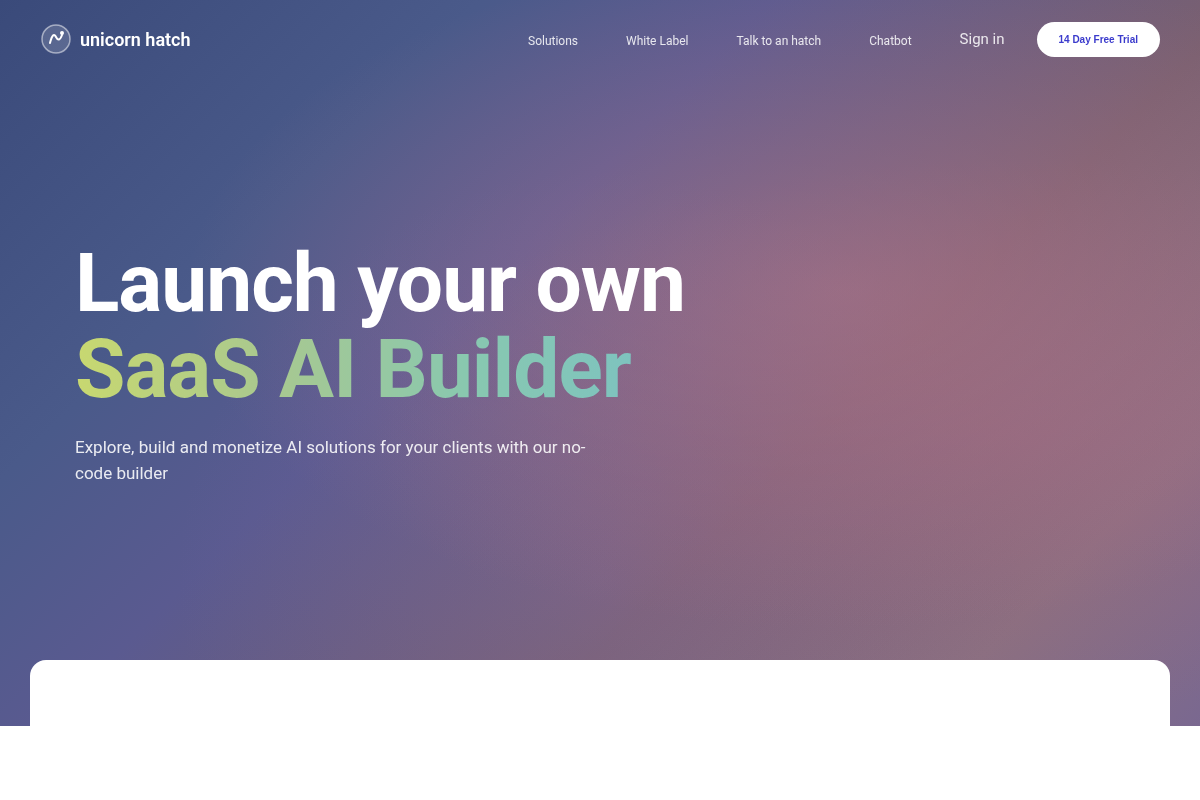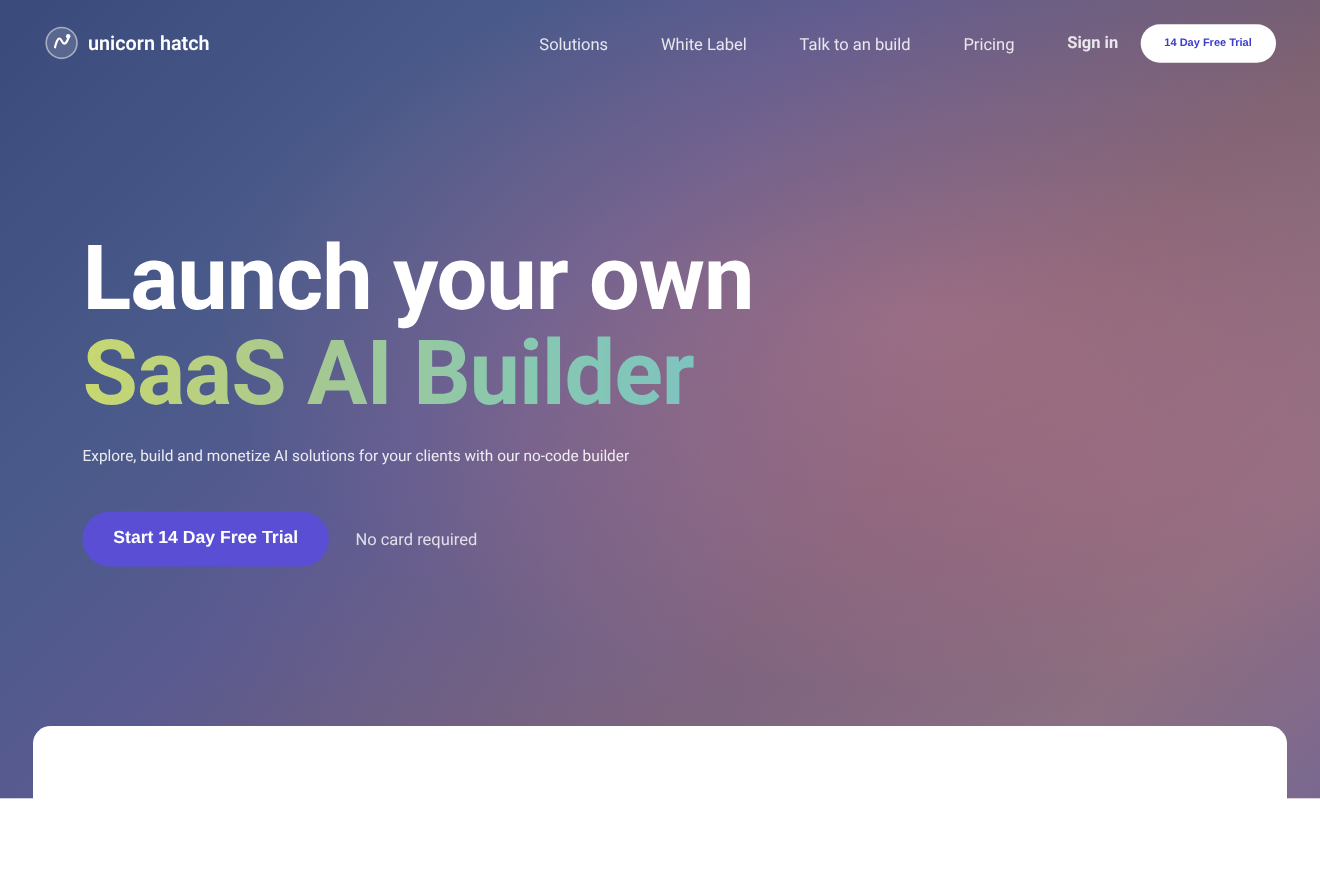--- a/index.html
+++ b/index.html
@@ -48,31 +48,31 @@
     .nav-links {
       display: flex;
       align-items: center;
       gap: 48px;
       list-style: none;
     }
 
     .nav-links li a {
       color: rgba(255,255,255,0.85);
       text-decoration: none;
-      font-size: 15px;
+      font-size: 12px;
       font-weight: 400;
     }
 
     .nav-signin {
       color: rgba(255,255,255,0.85);
       text-decoration: none;
       font-size: 15px;
-      font-weight: 700;
+      font-weight: 400;
       margin-left: 48px;
-      margin-right: 20px;
+      margin-right: 32px;
     }
 
     .nav-cta {
       background: white;
       color: #3b3bcc;
       border: none;
       border-radius: 30px;
       padding: 12px 22px;
       font-size: 10px;
       font-weight: 600;
@@ -134,21 +134,21 @@
       line-height: 1.05;
       letter-spacing: -1px;
       background: linear-gradient(90deg, #88b8c8 0%, #78a8c0 50%, #88b0c8 100%);
       -webkit-background-clip: text;
       -webkit-text-fill-color: transparent;
       background-clip: text;
     }
 
     .hero-subtitle {
       color: rgba(255,255,255,0.88);
-      font-size: 14px;
+      font-size: 17px;
       line-height: 1.55;
       margin-top: 22px;
       max-width: 540px;
       font-weight: 400;
     }
 
     .hero-actions {
       display: flex;
       align-items: center;
       gap: 24px;
@@ -199,39 +199,35 @@
   </a>
 
   <ul class="nav-links">
     <li>
       <a href="#">Solutions</a>
     </li>
     <li>
       <a href="#">White Label</a>
     </li>
     <li>
-      <a href="#">Talk to an build</a>
-    </li>
-    <li>
-      <a href="#">Pricing</a>
+      <a href="#">Talk to an hatch</a>
+    </li>
+    <li>
+      <a href="#">Chatbot</a>
     </li>
   </ul>
 
   <a class="nav-signin" href="#">Sign in</a>
   <button class="nav-cta">14 Day Free Trial</button>
 </nav>
 
 <section class="hero">
   <div class="hero-bg"></div>
   <div class="hero-content">
     <h1>
       <div class="hero-headline-white">Launch your own</div>
       <div class="hero-headline-gradient">SaaS AI Builder</div>
     </h1>
     <p class="hero-subtitle">Explore, build and monetize AI solutions for your clients with our no-code builder</p>
-    <div class="hero-actions">
-      <button class="btn-trial">Start 14 Day Free Trial</button>
-      <span class="no-card-text">No card required</span>
-    </div>
   </div>
 </section>
 
 <div class="bottom-card"></div>
 
 </body></html>

